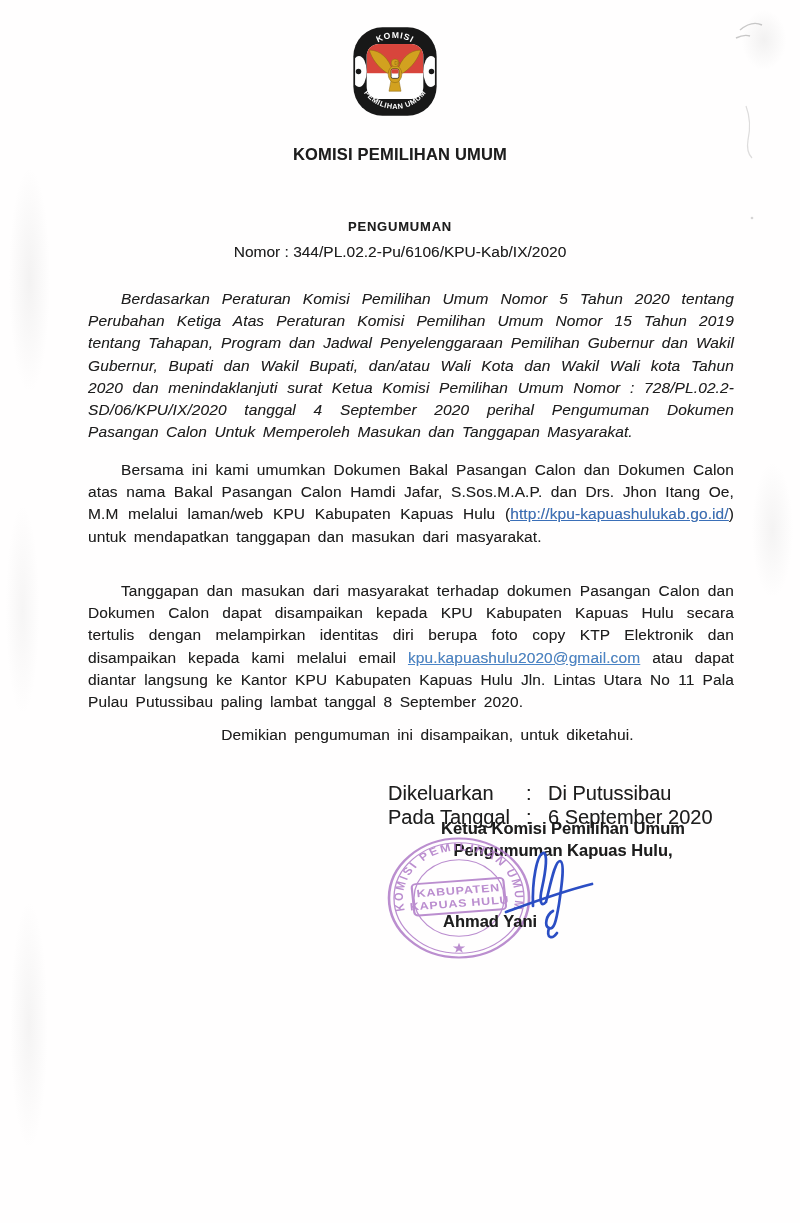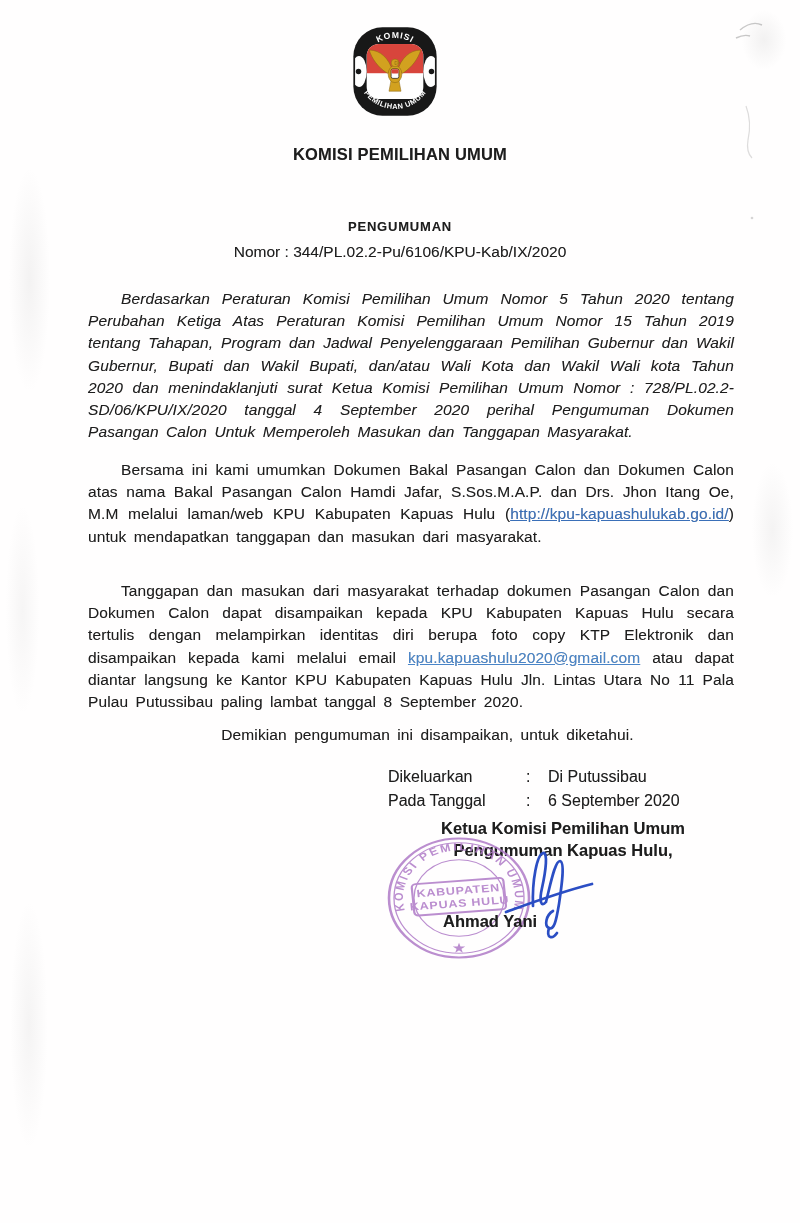--- a/index.html
+++ b/index.html
@@ -32,21 +32,21 @@
     text-indent:33px;word-spacing:3px;letter-spacing:0.1px;
   }
   #p1{top:288px;font-style:italic;}
   #p2{top:459px;}
   #p3{top:580px;}
   #closing{top:724px;text-align:center;}
 
   a.doclink{color:var(--link-url,#3a6fb8);text-decoration:underline;cursor:pointer;}
   a.maillink{color:var(--link-email,#4a85c8);text-decoration:underline;cursor:pointer;}
 
-  .issued{position:absolute;left:388px;top:765px;font-size:16px;}
+  .issued{position:absolute;left:388px;top:781px;font-size:20px;}
   .issued-row{display:flex;line-height:24px;}
   .issued-label{width:138px;}
   .issued-colon{width:22px;}
 
   .sig-title{
     position:absolute;left:403px;top:817px;width:320px;text-align:center;
     font-weight:bold;font-size:16.5px;line-height:22px;
   }
   .sig-name{
     position:absolute;left:443px;top:912px;width:200px;

